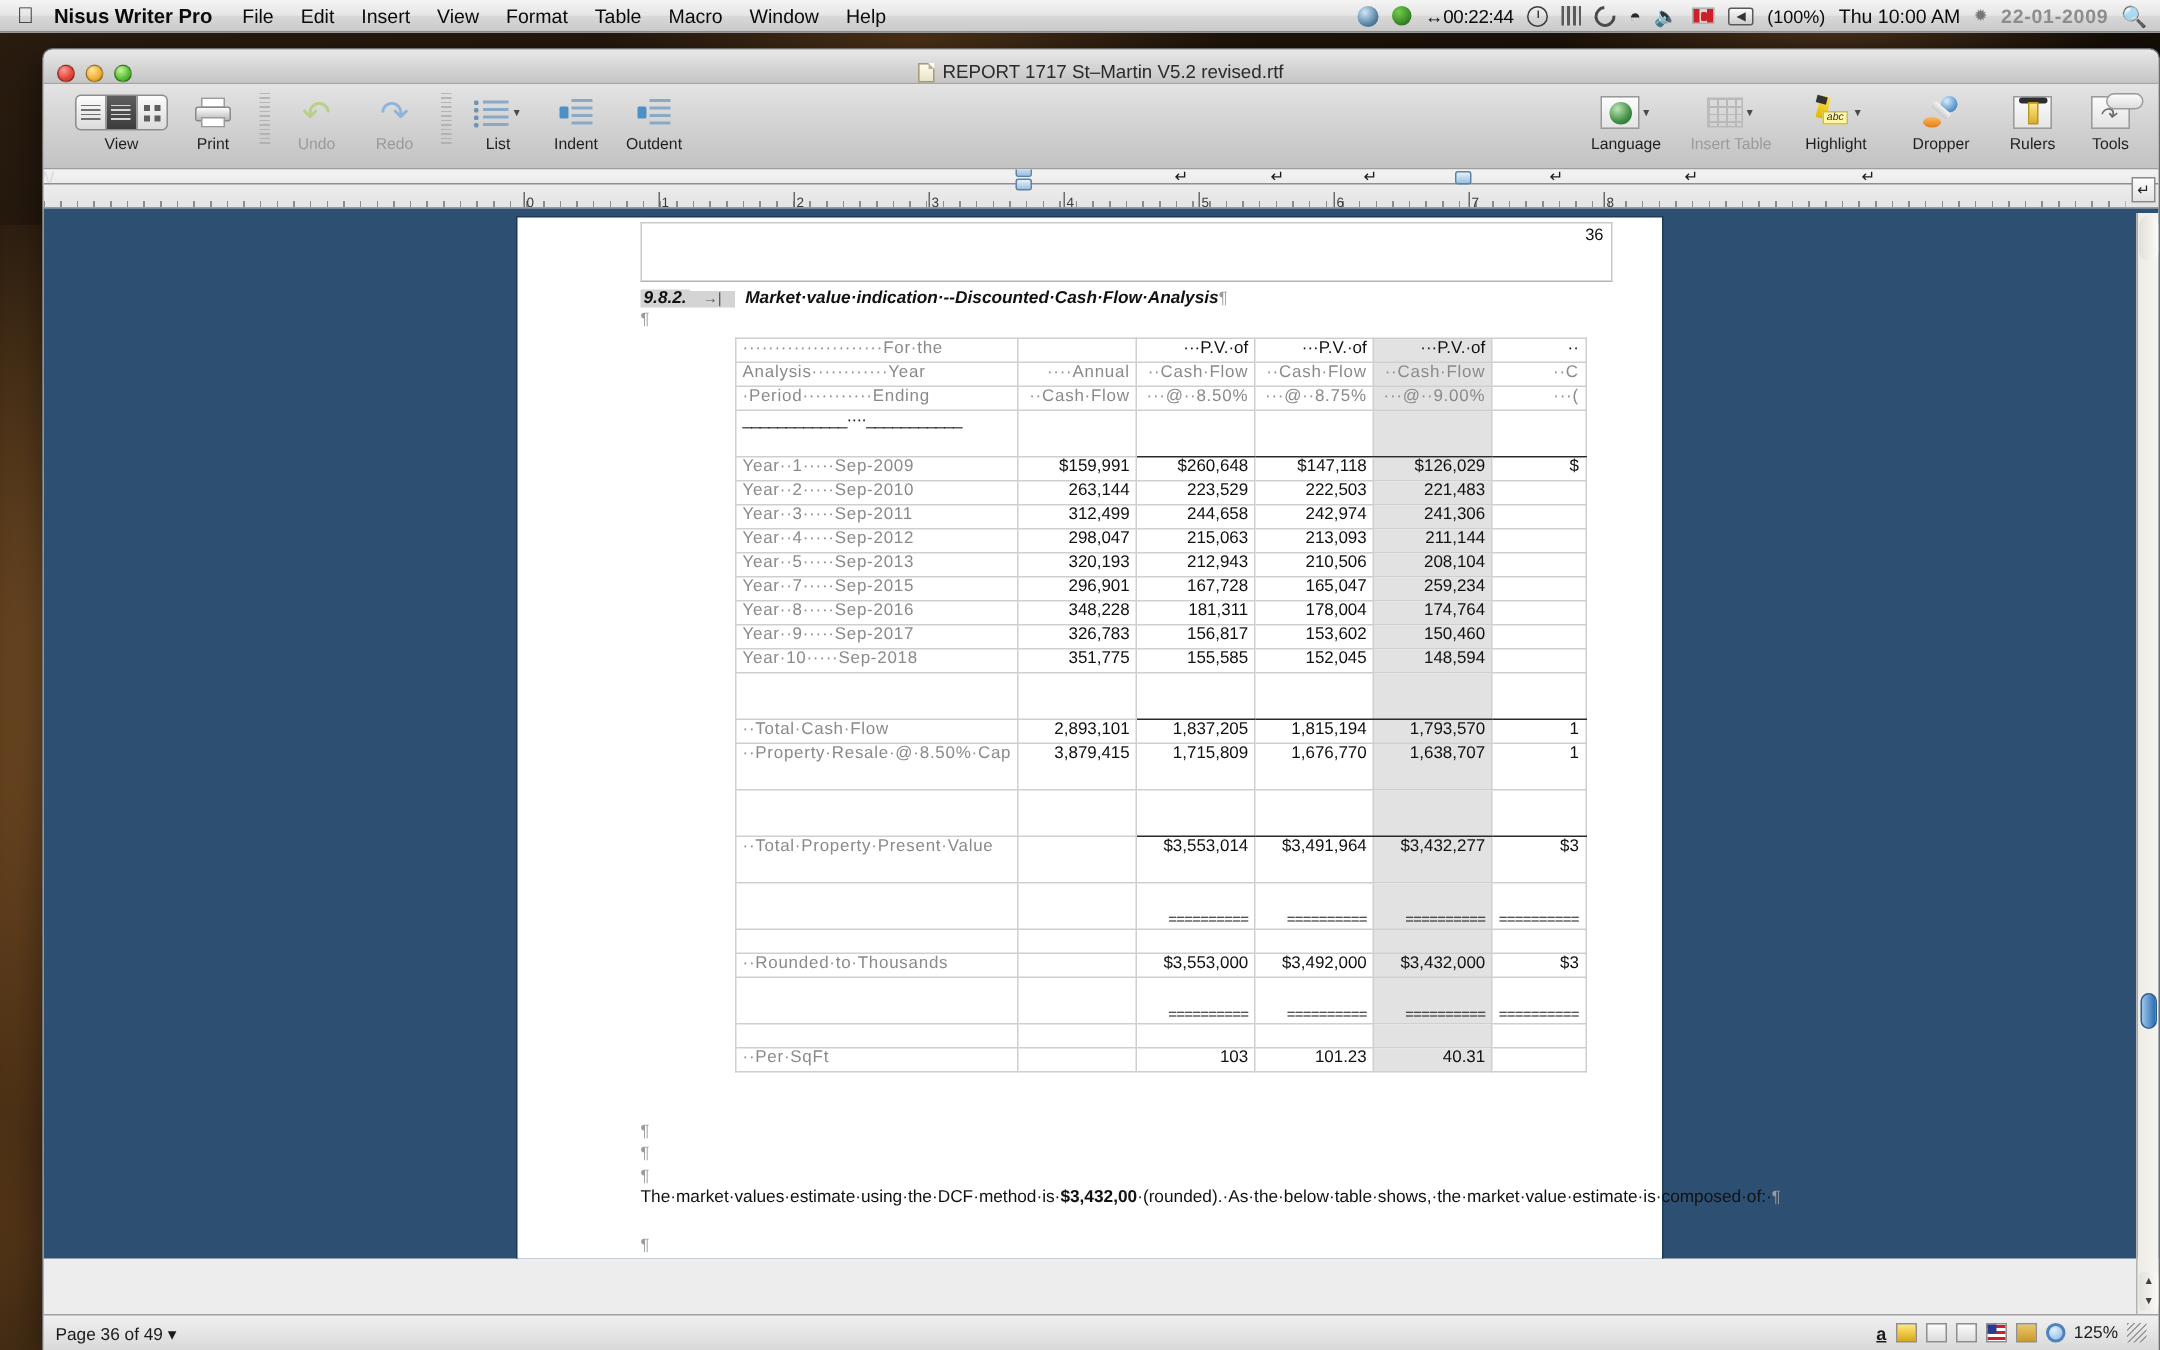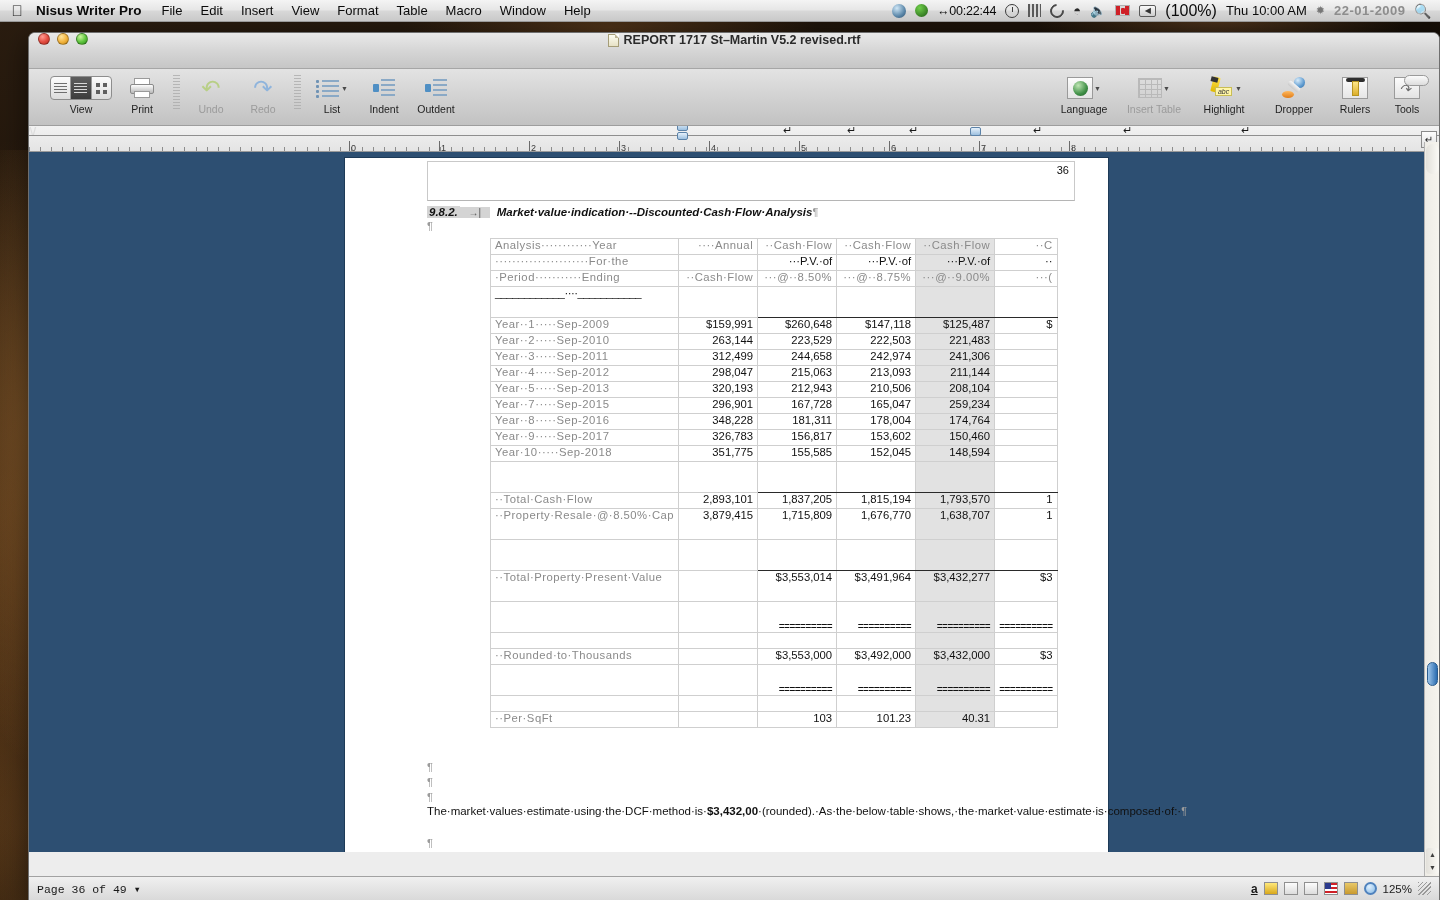--- a/index.html
+++ b/index.html
@@ -34,21 +34,21 @@
     display:flex; align-items:center; z-index:50;
     font-size:13px; color:#0a0a0a;
   }
   .apple-menu { width:34px; display:flex; justify-content:center; align-items:center; height:22px; }
   .apple-glyph { font-size:15px; line-height:1; color:#1a1a1a; }
   .menu-app { font-weight:bold; padding:0 11px 0 2px; font-size:13.5px; }
   .menu-item { padding:0 9px; height:22px; line-height:22px; }
   .menubar-right { margin-left:auto; display:flex; align-items:center; padding-right:8px; gap:9px; }
   .mb-time { font-size:12.5px; letter-spacing:-.2px; }
   .mb-dim { color:#8d8d8d; font-weight:bold; letter-spacing:.5px; }
-  .mb-pct { font-size:16px; }
+  .mb-pct { font-size:12px; }
   .mb-clock { font-size:13px; }
 
   
   .ico-sync { width:14px;height:14px;border:2px solid #4a4a4a;border-radius:50%;
     border-top-color:transparent; transform:rotate(40deg); }
   .ico-wifi { font-size:13px; color:#2a2a2a; }
   .ico-vol { font-size:13px; color:#2a2a2a; }
   .ico-clock2 { width:14px;height:14px;border:1.6px solid #3c3c3c;border-radius:50%;position:relative;}
   .ico-clock2:after{content:"";position:absolute;left:5.5px;top:2px;width:1.4px;height:5px;background:#3c3c3c;}
   .ico-grid { width:13px;height:13px;background:
@@ -71,24 +71,24 @@
   
   .window {
     position:absolute; left:28px; top:32px; width:1412px; height:868px;
     background:#ededed;
     border:1px solid #6f6f6f; border-bottom:none;
     border-top-left-radius:7px; border-top-right-radius:7px;
     box-shadow:0 8px 28px rgba(0,0,0,.55);
     overflow:hidden; z-index:20;
   }
   .titlebar {
-    height:36px; position:relative;
+    height:23px; position:relative;
     background:linear-gradient(to bottom,#e9e9e9 0%,#d6d6d6 50%,#c6c6c6 100%);
     border-bottom:1px solid #a6a6a6;
-    display:flex; align-items:flex-start;font-weight:bold;
+    display:flex; align-items:flex-end;
   }
   .traffic { display:flex; gap:7px; padding-left:9px; }
   .tl { width:12px;height:12px;border-radius:50%; border:1px solid rgba(0,0,0,.30); }
   .tl.red    { background:radial-gradient(circle at 35% 28%,#ff9a92,#e24b3f 55%,#b32f24); }
   .tl.yellow { background:radial-gradient(circle at 35% 28%,#ffe49a,#f2b33d 55%,#c08412); }
   .tl.green  { background:radial-gradient(circle at 35% 28%,#c9f59a,#5cc33c 55%,#2f8a1c); }
   .wtitle {
     position:absolute; left:0; right:0; text-align:center;
     font-size:12.5px; color:#2b2b2b; display:flex; justify-content:center;
     align-items:center; gap:5px; pointer-events:none;
@@ -250,21 +250,21 @@
   .vscroll-arrows { position:absolute; left:1px; bottom:2px; width:13px; height:26px;
      display:flex; flex-direction:column; align-items:center; justify-content:space-around;
      background:linear-gradient(to right,#e2e0da,#fbfaf6); border-radius:3px; }
   .vs-ar { font-size:7px; color:#3f3f3f; line-height:7px; }
 
   .statusbar {
     position:absolute; left:0; right:0; bottom:0; height:24px;
     background:linear-gradient(to bottom,#f0f0f0,#d9d9d9);
     border-top:1px solid #a2a2a2; display:flex; align-items:center; z-index:40;
   }
-  .pagecount { font-size:11.5px; color:#1a1a1a; padding-left:8px;font-family:Liberation Mono, monospace; }
+  .pagecount { font-size:11.5px; color:#1a1a1a; padding-left:8px; }
   .sb-right { margin-left:auto; display:flex; align-items:center; gap:6px; padding-right:8px; }
   .sb-ico { width:14px; height:13px; border:1px solid #8f8f8f; display:inline-block;
      background:linear-gradient(#fcfcfc,#dcdcdc); }
   .sb-a { border:none; background:none; font-size:12px; font-weight:bold; color:#1a1a1a;
      text-decoration:underline; width:auto; height:auto; }
   .sb-book { background:linear-gradient(#ffe87a,#d8a81c); }
   .sb-flag { background:
       repeating-linear-gradient(to bottom,#cf2027 0 2px,#fff 2px 4px); position:relative; }
   .sb-flag:before{content:"";position:absolute;left:0;top:0;width:6px;height:6px;background:#2b3a8c;}
   .sb-case { background:linear-gradient(#e9c96a,#c99a2e); }
@@ -540,34 +540,34 @@
         </div>
 
         <div class="heading-row">
           <span class="heading-num">9.8.2.</span><span class="heading-tab">→|</span><span class="heading-txt">Market·value·indication·--Discounted·Cash·Flow·Analysis</span><span class="pilcrow">¶</span>
         </div>
         <div style="position:absolute;left:82px;top:62px" class="pilcrow">¶</div>
 
         <table class="dcf">
           <tbody>
               <tr>
+            <td class="lbl dotted">······················For·the</td>
+            <td class="num"></td>
+            <td class="num">···P.V.·of</td>
+            <td class="num">···P.V.·of</td>
+            <td class="num shaded">···P.V.·of</td>
+            <td class="num" style="width:32px">··</td>
+          </tr>
+          <tr>
             <td class="lbl dotted">Analysis············Year</td>
             <td class="num dotted">····Annual</td>
             <td class="num dotted">··Cash·Flow</td>
             <td class="num dotted">··Cash·Flow</td>
             <td class="num dotted shaded">··Cash·Flow</td>
             <td class="num dotted" style="width:32px">··C</td>
-          </tr>
-          <tr>
-            <td class="lbl dotted">······················For·the</td>
-            <td class="num"></td>
-            <td class="num">···P.V.·of</td>
-            <td class="num">···P.V.·of</td>
-            <td class="num shaded">···P.V.·of</td>
-            <td class="num" style="width:32px">··</td>
           </tr>
           <tr>
             <td class="lbl dotted">·Period···········Ending</td>
             <td class="num dotted">··Cash·Flow</td>
             <td class="num dotted">···@··8.50%</td>
             <td class="num dotted">···@··8.75%</td>
             <td class="num dotted shaded">···@··9.00%</td>
             <td class="num dotted" style="width:32px">···(</td>
           </tr>
           <tr class="tall">
@@ -577,21 +577,21 @@
             <td class="num ul-line"></td>
             <td class="num shaded ul-line"></td>
             <td class="num ul-line" style="width:32px"></td>
           </tr>
 
           <tr>
             <td class="lbl dotted">Year··1·····Sep-2009</td>
             <td class="num">$159,991</td>
             <td class="num">$260,648</td>
             <td class="num">$147,118</td>
-            <td class="num shaded">$125,487</td>
+            <td class="num shaded">$126,029</td>
             <td class="num" style="width:32px">$</td>
           </tr>
           <tr>
             <td class="lbl dotted">Year··2·····Sep-2010</td>
             <td class="num">263,144</td>
             <td class="num">223,529</td>
             <td class="num">222,503</td>
             <td class="num shaded">221,483</td>
             <td class="num" style="width:32px"></td>
           </tr>

